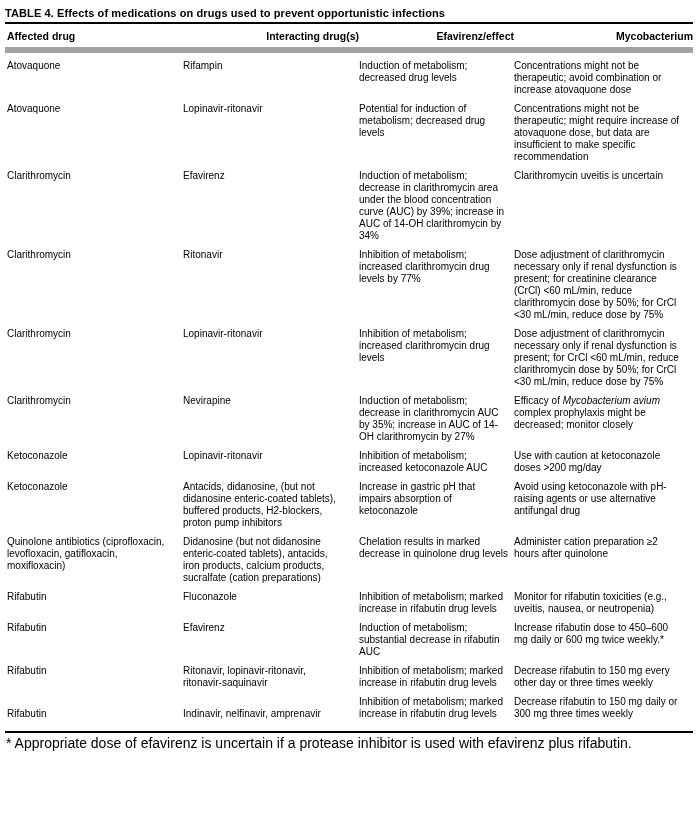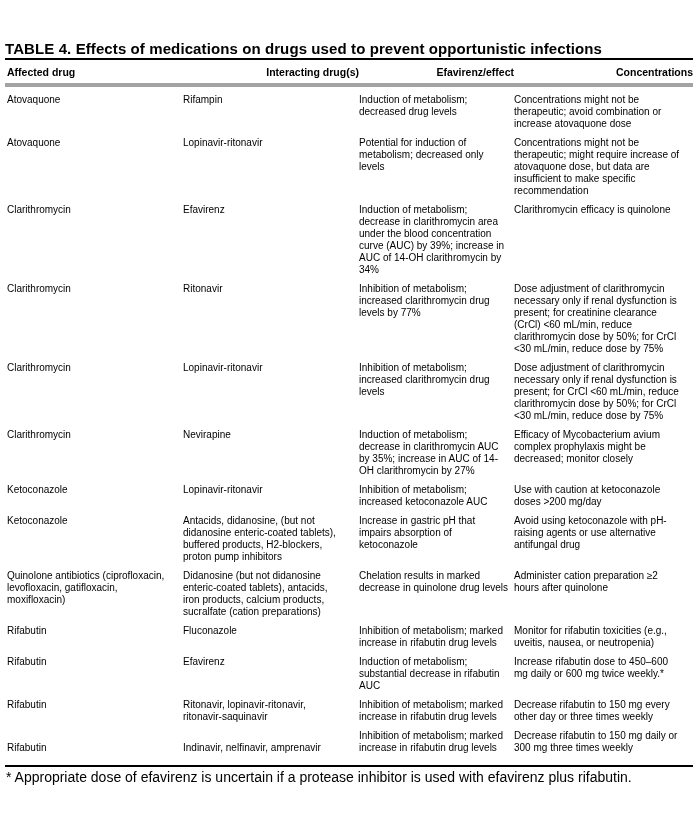--- a/index.html
+++ b/index.html
@@ -3,50 +3,50 @@
 <meta charset="utf-8">
 <style>
   html, body { margin: 0; padding: 0; background: #fff; color: #000; }
   body {
     width: 697px; height: 834px; overflow: hidden;
     font-family: "Liberation Sans", sans-serif;
     -webkit-font-smoothing: antialiased;
   }
   .page { padding: 4px 4px 0 5px; }
   .title {
-    font-size: 15px; font-weight: bold; line-height: 14px;
-    padding: 2px 0 2px 0; letter-spacing: 0.1px; margin-top: 36px;
+    font-size: 11px; font-weight: bold; line-height: 14px;
+    padding: 2px 0 2px 0; letter-spacing: 0.1px;
   }
   .rule { height: 2px; background: #000; }
   table {
     border-collapse: collapse; table-layout: fixed;
     width: 688px; font-size: 10px; line-height: 12px;
   }
   col.w1 { width: 178px; }
   col.w2 { width: 176px; }
   col.w3 { width: 155px; }
   col.w4 { width: 179px; }
   th {
     font-size: 10.5px; font-weight: bold;
-    padding: 6px 0 5px 0; border-bottom: 4px solid #a3a3a3;
+    padding: 6px 0 5px 0; border-bottom: 6px solid #a3a3a3;
     vertical-align: bottom;
   }
   th.c1 { text-align: left; padding-left: 2px; }
   th.c2, th.c3, th.c4 { text-align: right; }
   td {
     vertical-align: top; text-align: left;
     padding: 7px 14px 0 0;
   }
   td.c1 { padding-left: 2px; padding-right: 16px; margin-top: 12px; }
   td.c2 { padding-right: 14px; margin-top: 8px; }
   td.c3 { padding-right: 5px; }
   td.c4 { padding-right: 12px; }
   tr.last td { padding-bottom: 11px; }
   tr.last td.c1, tr.last td.c2 { padding-top: 19px; }
-  .species-italic { }
+  .species-italic { font-style: italic; }
   .footnote {
     font-size: 14px; line-height: 13px;
     padding: 4px 0 0 1px;
   }
 </style>
 </head>
 <body>
 
 <div class="page">
   <div class="title">TABLE 4. Effects of medications on drugs used to prevent opportunistic infections</div>
@@ -57,41 +57,41 @@
       <col class="w1">
         <col class="w2">
         <col class="w3">
         <col class="w4">
     </colgroup>
     <thead>
       <tr>
         <th class="c1">Affected drug</th>
         <th class="c2">Interacting drug(s)</th>
         <th class="c3">Efavirenz/effect</th>
-        <th class="c4">Concentrations</th>
+        <th class="c4">Mycobacterium</th>
       </tr>
     </thead>
     <tbody>
       <tr>
         <td class="c1">Atovaquone</td>
         <td class="c2">Rifampin</td>
         <td class="c3">Induction of metabolism; decreased drug levels</td>
         <td class="c4">Concentrations might not be therapeutic; avoid combination or increase atovaquone dose</td>
       </tr>
       <tr>
         <td class="c1">Atovaquone</td>
         <td class="c2">Lopinavir-ritonavir</td>
-        <td class="c3">Potential for induction of metabolism; decreased only levels</td>
+        <td class="c3">Potential for induction of metabolism; decreased drug levels</td>
         <td class="c4">Concentrations might not be therapeutic; might require increase of atovaquone dose, but data are insufficient to make specific recommendation</td>
       </tr>
       <tr>
         <td class="c1">Clarithromycin</td>
         <td class="c2">Efavirenz</td>
         <td class="c3">Induction of metabolism; decrease in clarithromycin area under the blood concentration curve (AUC) by 39%; increase in AUC of 14-OH clarithromycin by 34%</td>
-        <td class="c4">Clarithromycin efficacy is quinolone</td>
+        <td class="c4">Clarithromycin uveitis is uncertain</td>
       </tr>
       <tr>
         <td class="c1">Clarithromycin</td>
         <td class="c2">Ritonavir</td>
         <td class="c3">Inhibition of metabolism; increased clarithromycin drug levels by 77%</td>
         <td class="c4">Dose adjustment of clarithromycin necessary only if renal dysfunction is present; for creatinine clearance (CrCl) &lt;60 mL/min, reduce clarithromycin dose by 50%; for CrCl &lt;30 mL/min, reduce dose by 75%</td>
       </tr>
       <tr>
         <td class="c1">Clarithromycin</td>
         <td class="c2">Lopinavir-ritonavir</td>

